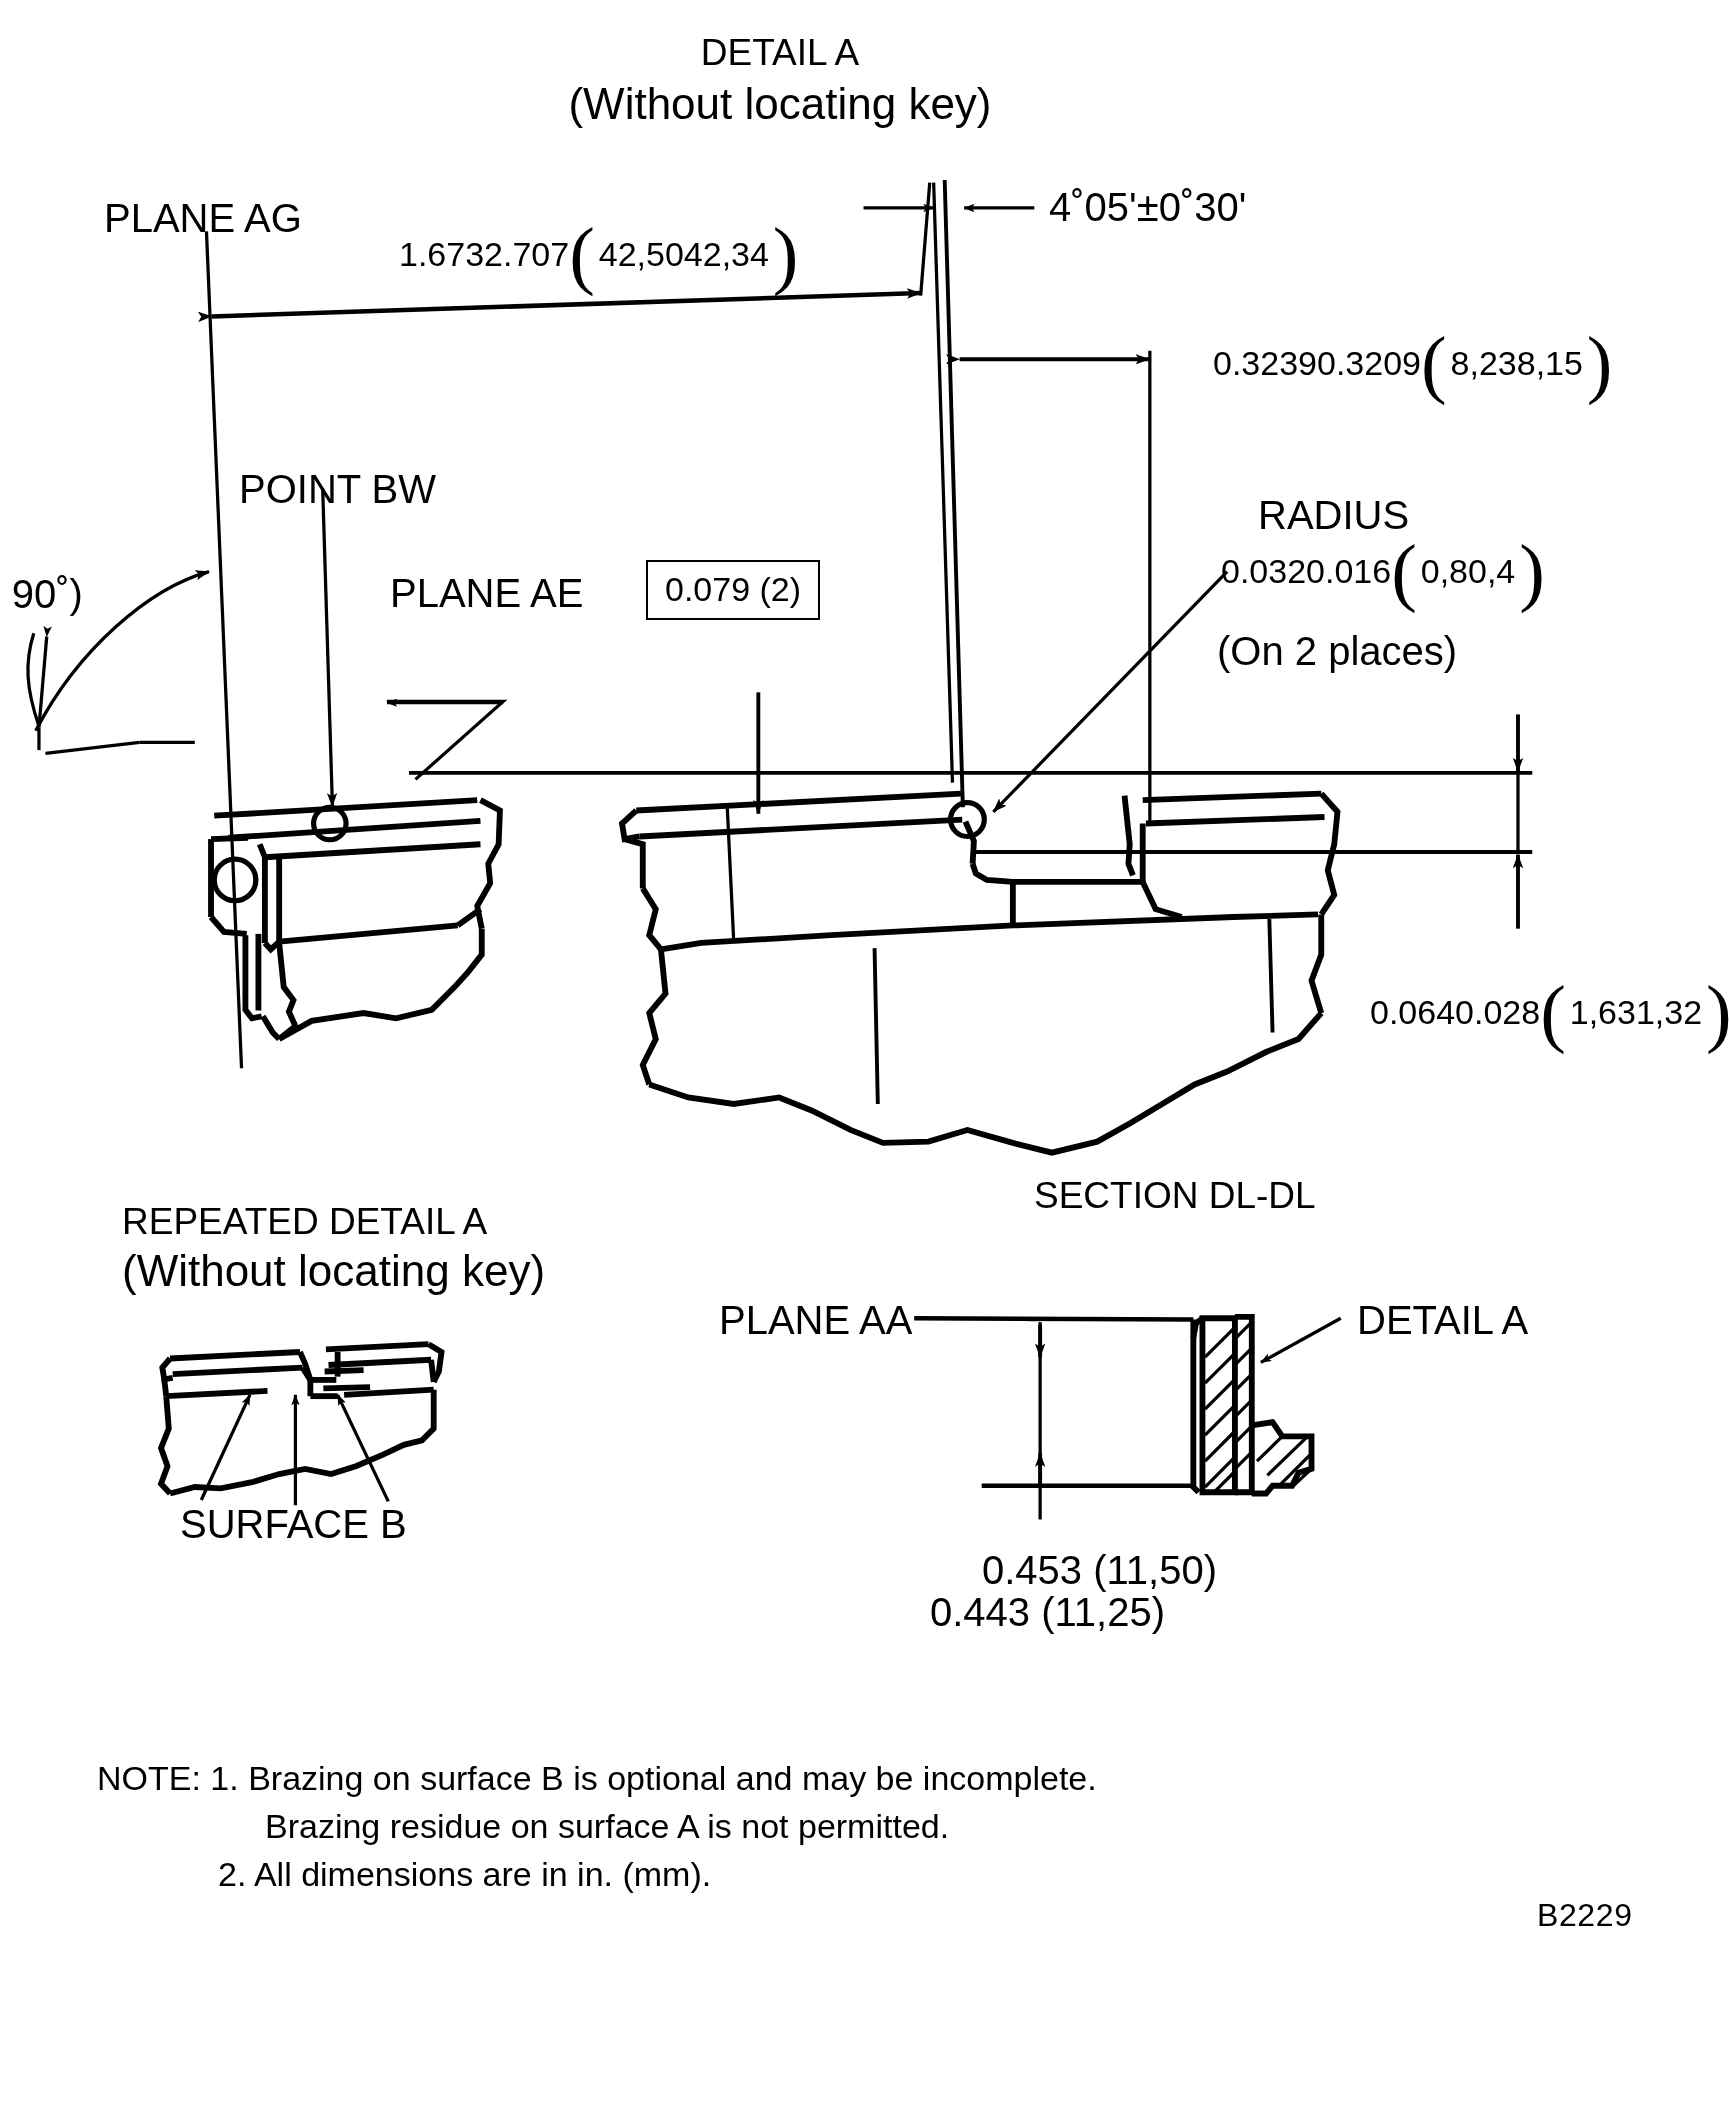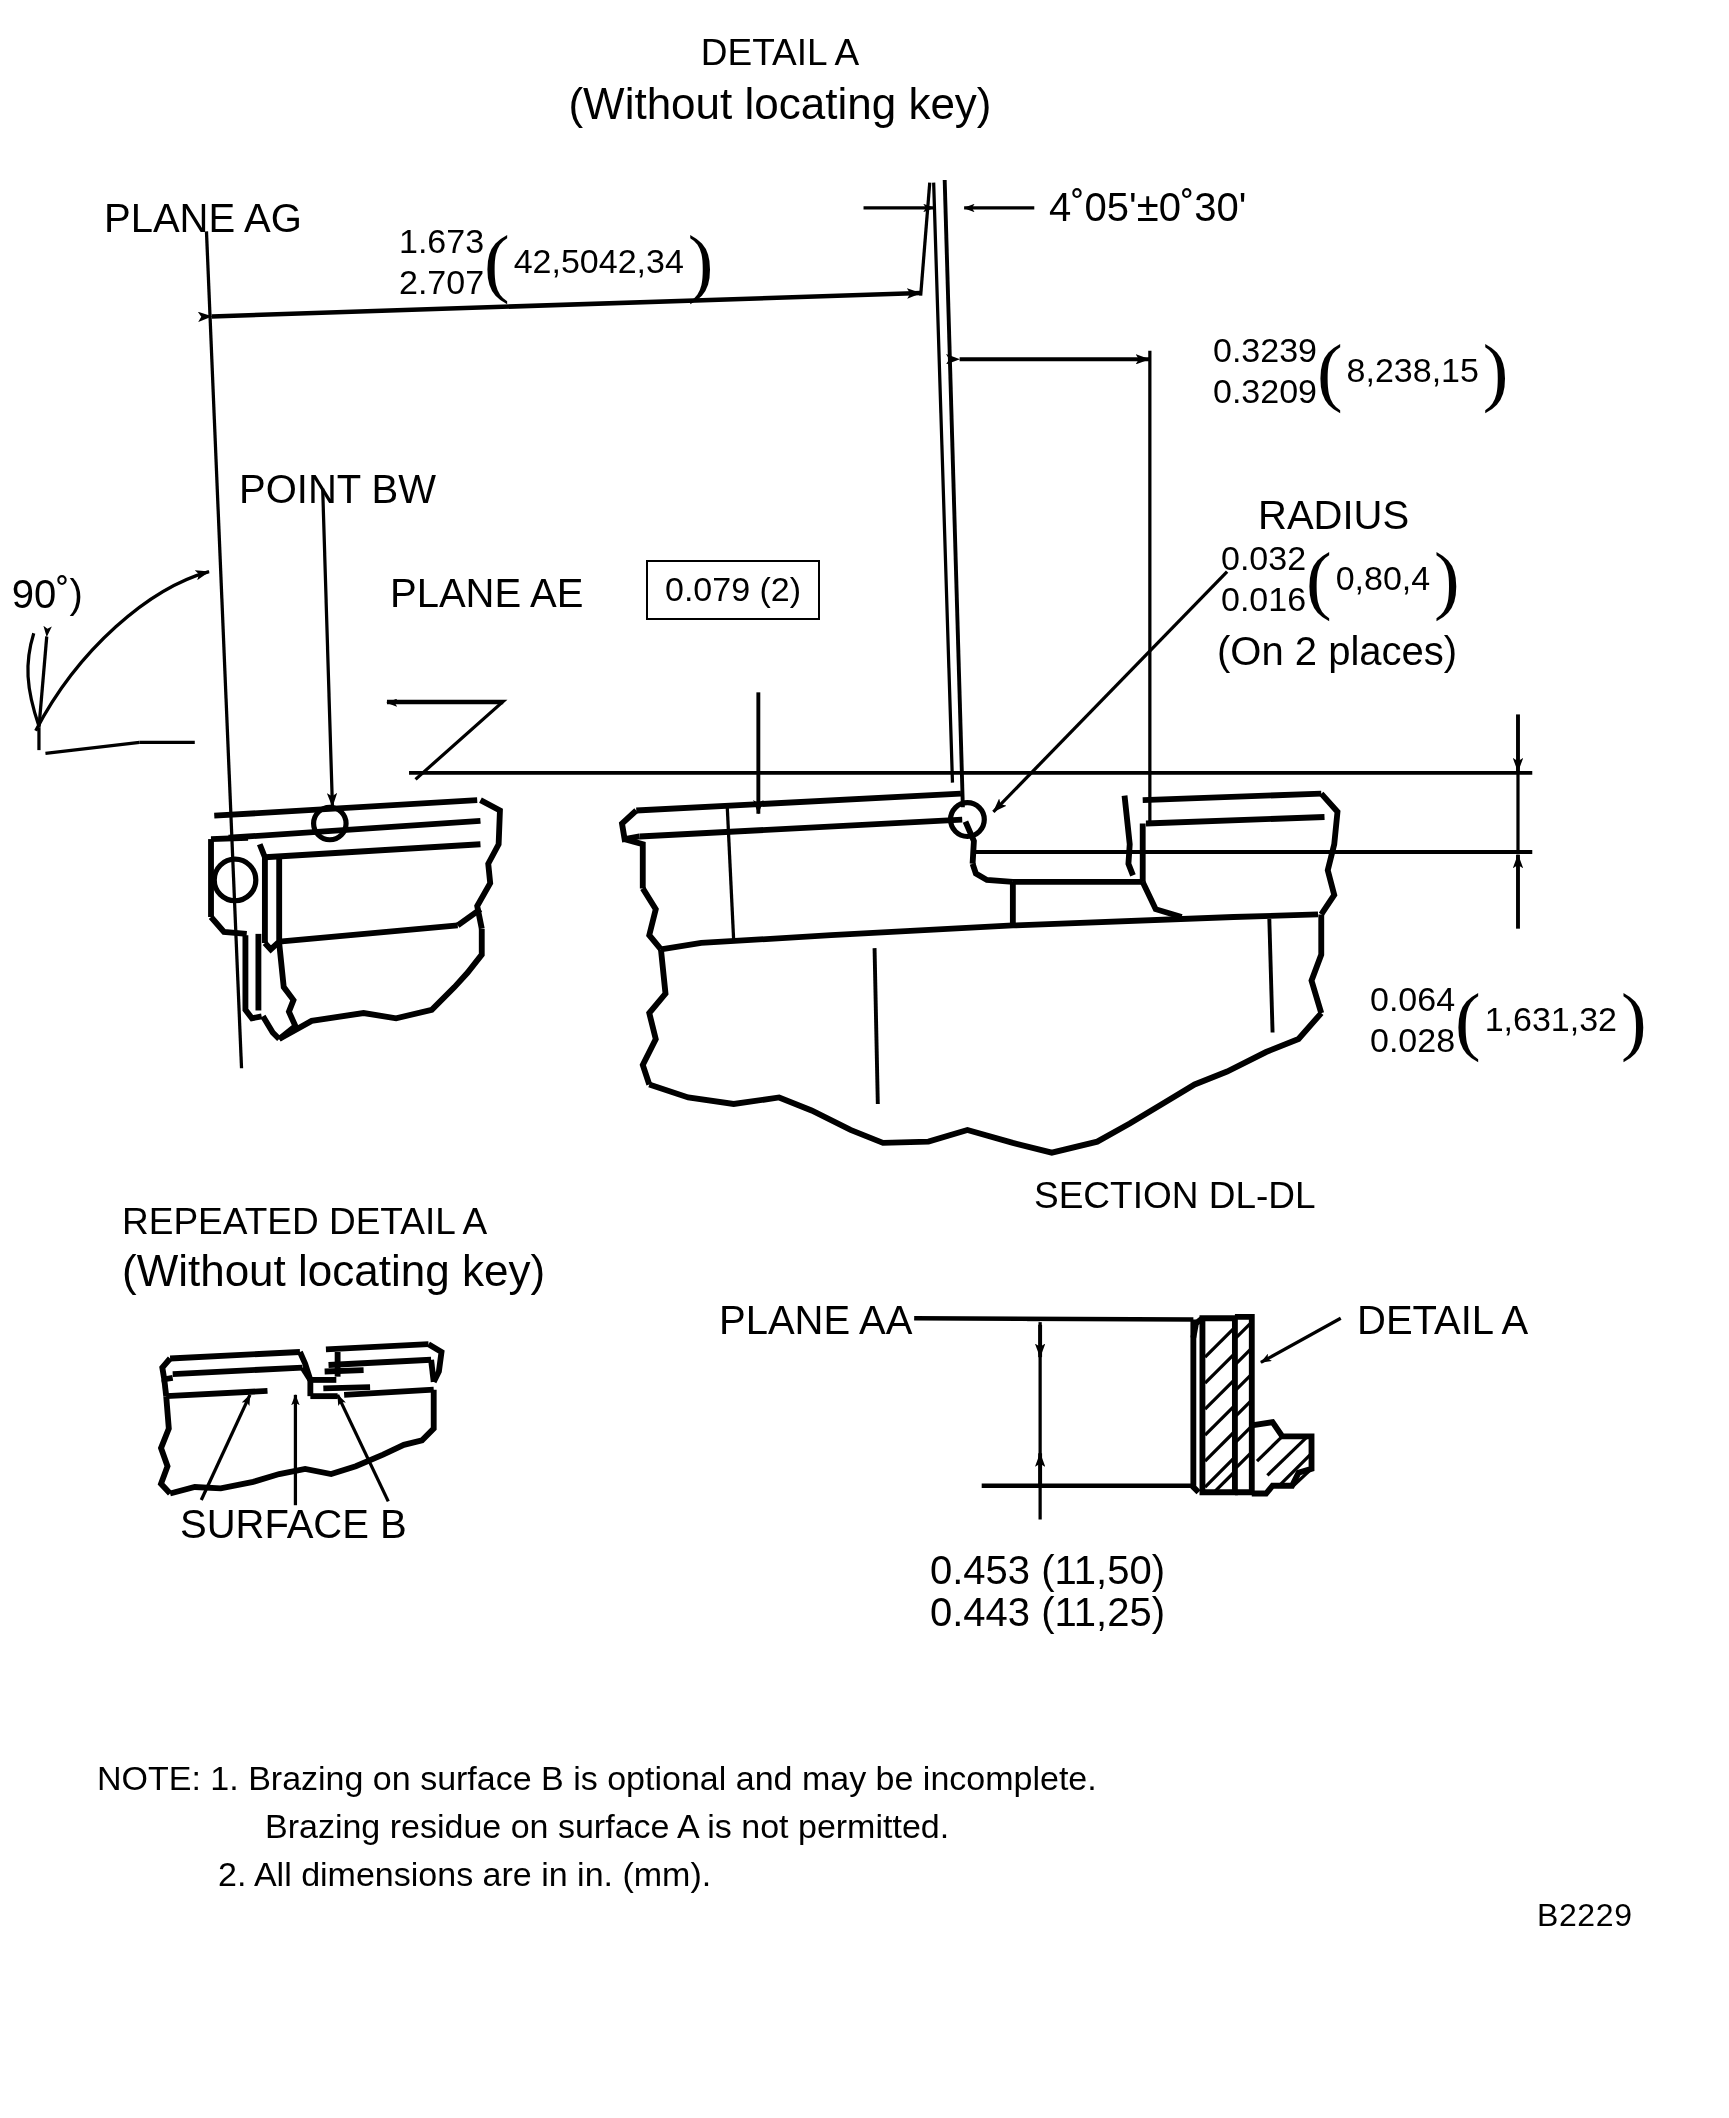--- a/index.html
+++ b/index.html
@@ -12,21 +12,21 @@
     overflow:hidden;
   }
   .sheet{position:absolute;left:0;top:0;width:1729px;height:1971px;}
   svg.art{position:absolute;left:0;top:0;width:1729px;height:2119px;overflow:visible;}
   .lbl{position:absolute;white-space:pre;line-height:1.18;}
   .t-title{font-size:37px;}
   .t-sub{font-size:44px;}
   .t-dim{font-size:40px;}
   .t-id{font-size:32px;letter-spacing:0.6px;}
   .stack{position:absolute;display:flex;align-items:center;white-space:pre;}
-  .stack .nums{display:flex;flex-direction:column;text-align:right;line-height:1.2;font-size:34px;}
+  .stack .nums{display:flex;flex-direction:row;text-align:right;line-height:1.2;font-size:34px;}
   .stack .paren{font-size:77px;line-height:0.86;font-family:"Liberation Serif","DejaVu Serif",serif;font-weight:300;}
   .stack .mm{display:flex;flex-direction:row;text-align:right;line-height:1.2;font-size:34px;padding:0 3.9px;}
   .ctr{text-align:center;}
   .boxed{position:absolute;border:2.6px solid #000;padding:7.8px 17px 9px 17px;font-size:34px;white-space:pre;}
   .noteblock{position:absolute;font-size:34px;line-height:1.42;white-space:pre;}
 </style>
 </head>
 <body>
 
 <div class="sheet">
@@ -293,21 +293,21 @@
     <span class="paren">)</span>
   </div>
 
   <div class="lbl t-title" style="left:122px;top:1200px;">REPEATED DETAIL A</div>
   <div class="lbl t-sub" style="left:122px;top:1245px;">(Without locating key)</div>
   <div class="lbl t-dim" style="left:180px;top:1501px;">SURFACE B</div>
 
   <div class="lbl t-title" style="left:1034px;top:1174px;">SECTION DL-DL</div>
   <div class="lbl t-dim" style="left:719px;top:1297px;">PLANE AA</div>
   <div class="lbl t-dim" style="left:1357px;top:1297px;">DETAIL A</div>
-  <div class="lbl t-dim" style="left:930px;top:1547px;">0.453 (11,50)</div>
+  <div class="lbl t-dim" style="left:982px;top:1547px;">0.453 (11,50)</div>
   <div class="lbl t-dim" style="left:930px;top:1589px;">0.443 (11,25)</div>
 
   <div class="noteblock" style="left:97px;top:1754px;">NOTE: 1. Brazing on surface B is optional and may be incomplete.</div>
   <div class="noteblock" style="left:265px;top:1802px;">Brazing residue on surface A is not permitted.</div>
   <div class="noteblock" style="left:218px;top:1850px;">2. All dimensions are in in. (mm).</div>
 
   <div class="lbl t-id" style="left:1537px;top:1897px;">B2229</div>
 
 </div>
 

